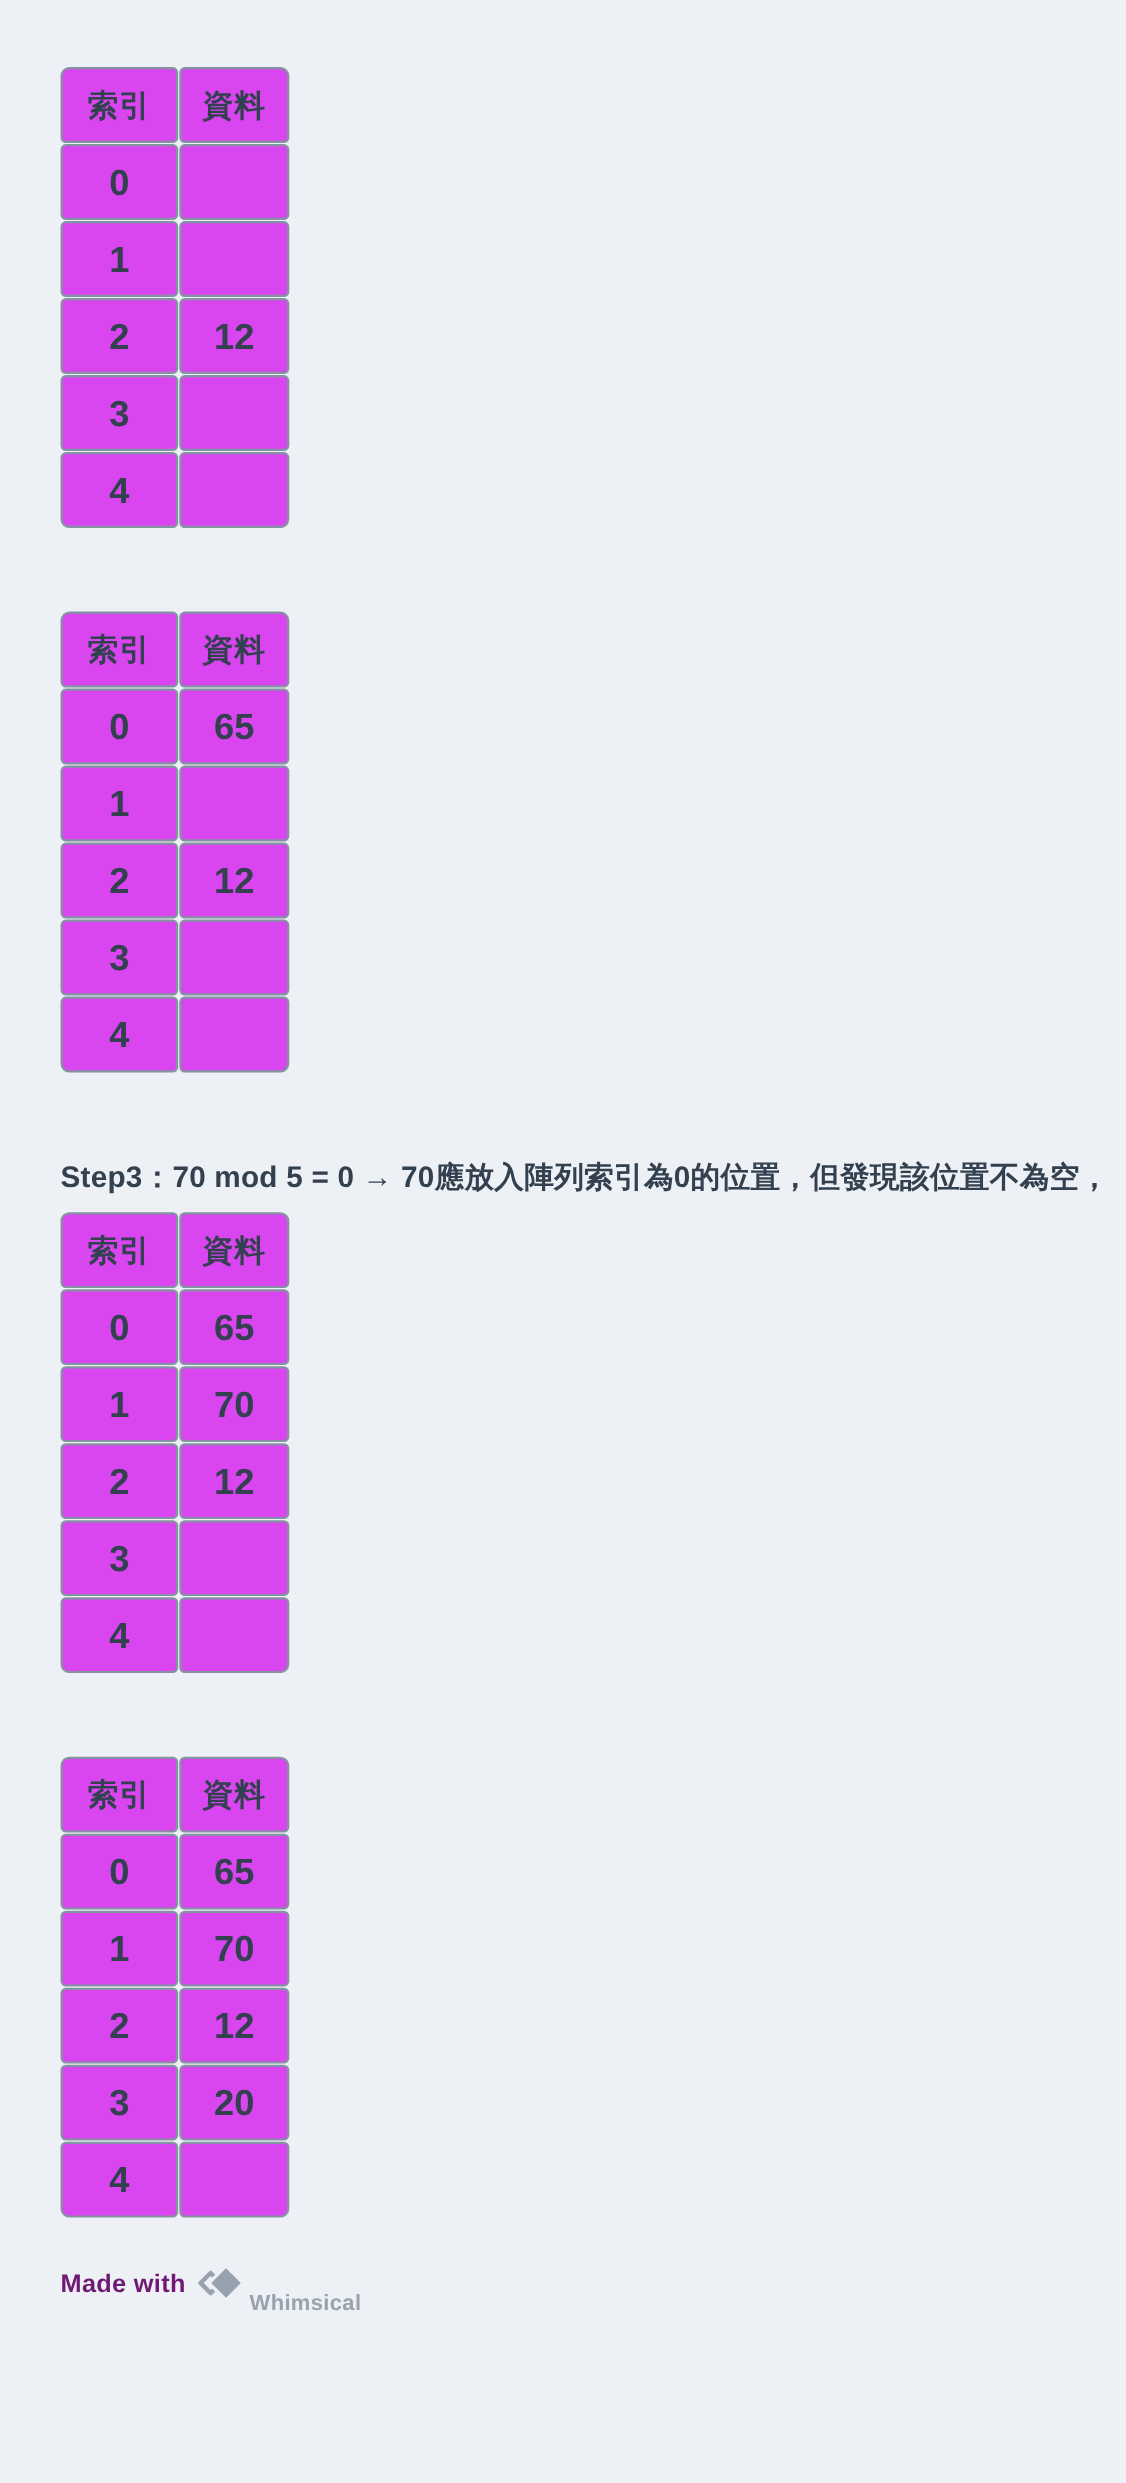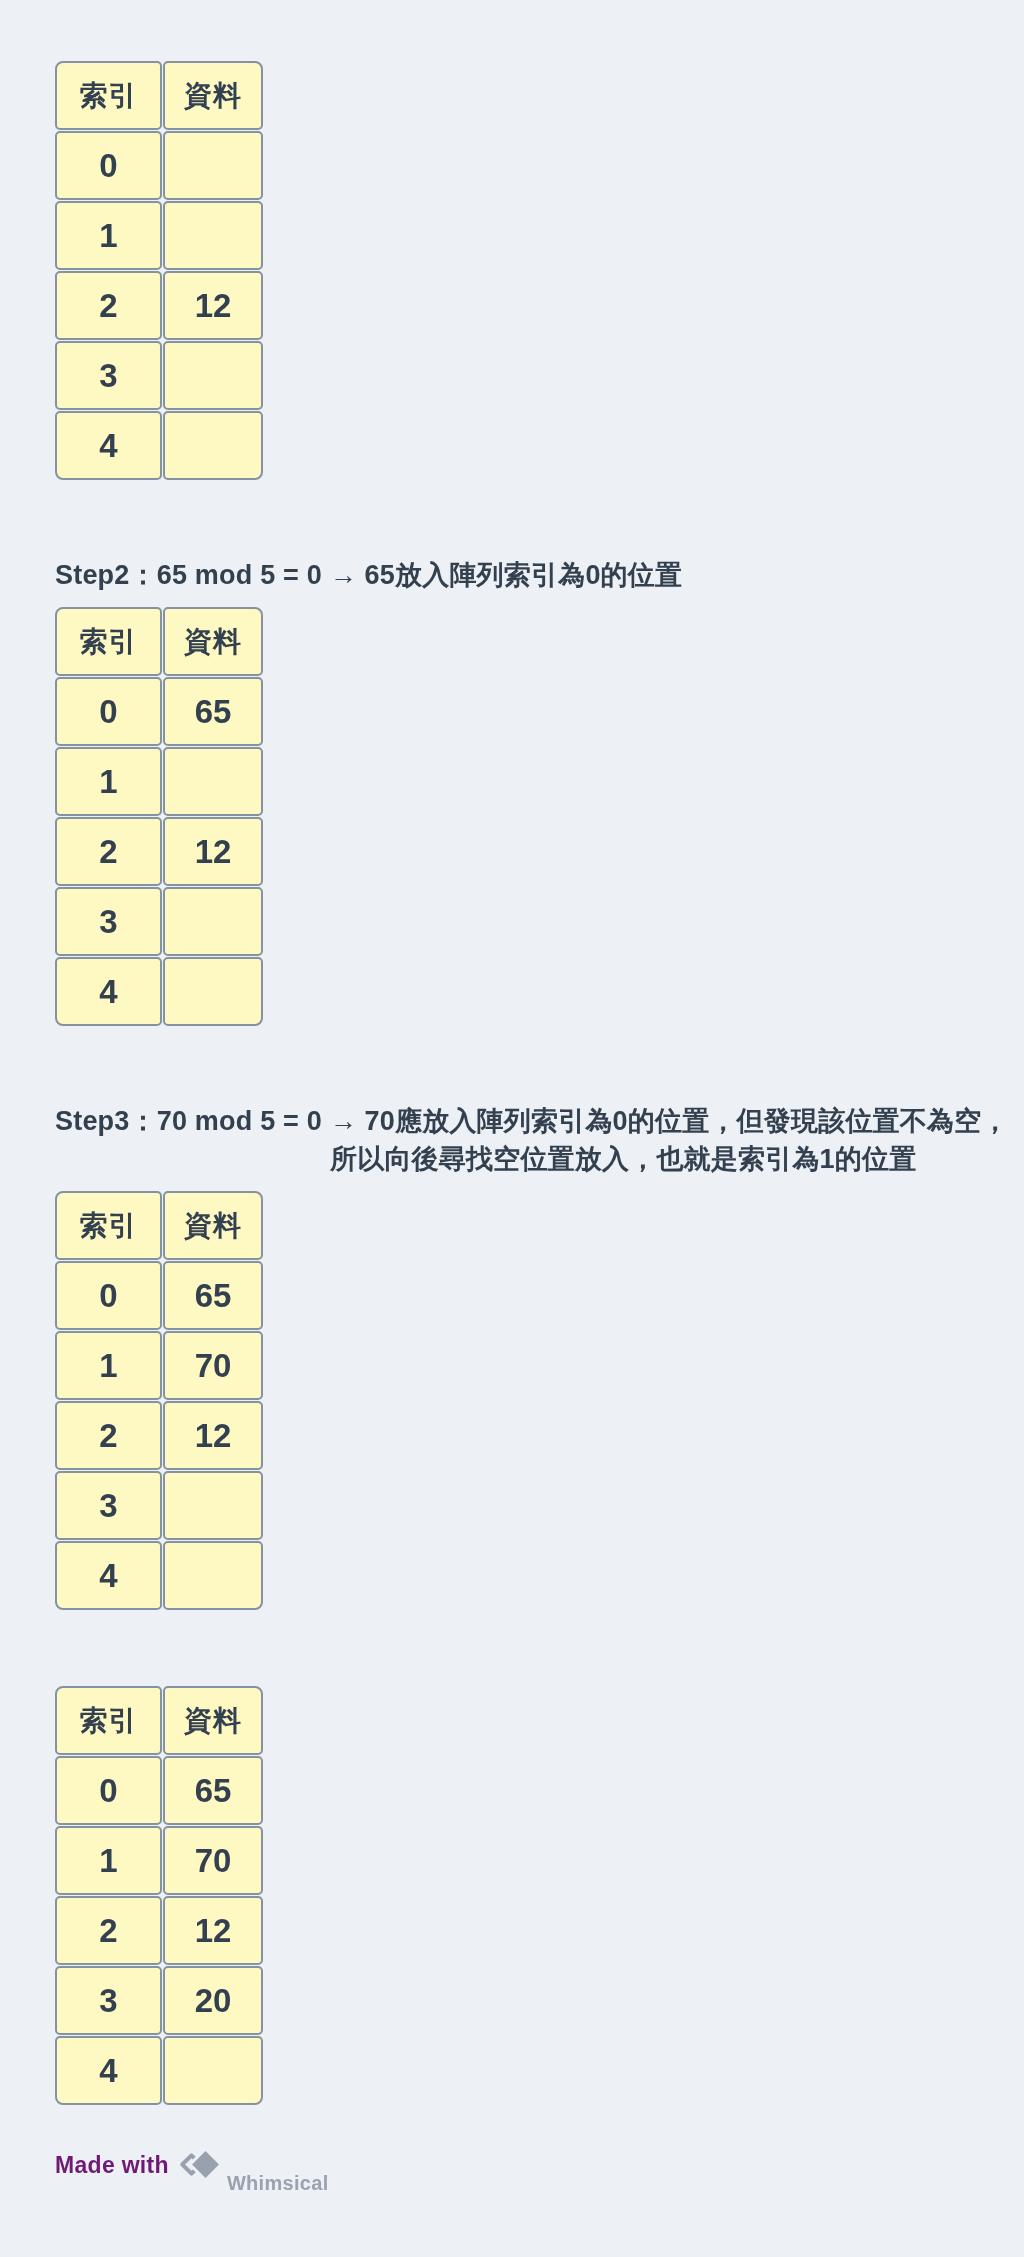--- a/index.html
+++ b/index.html
@@ -37,21 +37,21 @@
   .hash-table {
     margin-top: 13px;
     display: grid;
     grid-template-columns: 107px 100px;
     grid-auto-rows: 69px;
     gap: 1px;
     width: 209px;
   }
 
   .cell {
-    background: #fef9c3;
+    background: #d946ef;
     border: 2px solid #8492a2;
     border-radius: 5px;
     display: flex;
     align-items: center;
     justify-content: center;
   }
 
   .cell.header-cell {
     font-size: 28px;
     font-weight: 600;
@@ -135,43 +135,39 @@
       <div class="cell num-cell">2</div>
       <div class="cell num-cell">12</div>
       <div class="cell num-cell">3</div>
       <div class="cell num-cell"></div>
       <div class="cell num-cell">4</div>
       <div class="cell num-cell"></div>
     </div>
   </section>
 
   <section class="step-section">
-    <div class="step-title">
-      <div class="title-line">Step2：65 mod 5 = 0 → 65放入陣列索引為0的位置</div>
-    </div>
     <div class="hash-table">
       <div class="cell header-cell">索引</div>
       <div class="cell header-cell">資料</div>
       <div class="cell num-cell">0</div>
       <div class="cell num-cell">65</div>
       <div class="cell num-cell">1</div>
       <div class="cell num-cell"></div>
       <div class="cell num-cell">2</div>
       <div class="cell num-cell">12</div>
       <div class="cell num-cell">3</div>
       <div class="cell num-cell"></div>
       <div class="cell num-cell">4</div>
       <div class="cell num-cell"></div>
     </div>
   </section>
 
   <section class="step-section">
     <div class="step-title">
       <div class="title-line">Step3：70 mod 5 = 0 → 70應放入陣列索引為0的位置，但發現該位置不為空，</div>
-      <div class="title-line indented">所以向後尋找空位置放入，也就是索引為1的位置</div>
     </div>
     <div class="hash-table">
       <div class="cell header-cell">索引</div>
       <div class="cell header-cell">資料</div>
       <div class="cell num-cell">0</div>
       <div class="cell num-cell">65</div>
       <div class="cell num-cell">1</div>
       <div class="cell num-cell">70</div>
       <div class="cell num-cell">2</div>
       <div class="cell num-cell">12</div>

